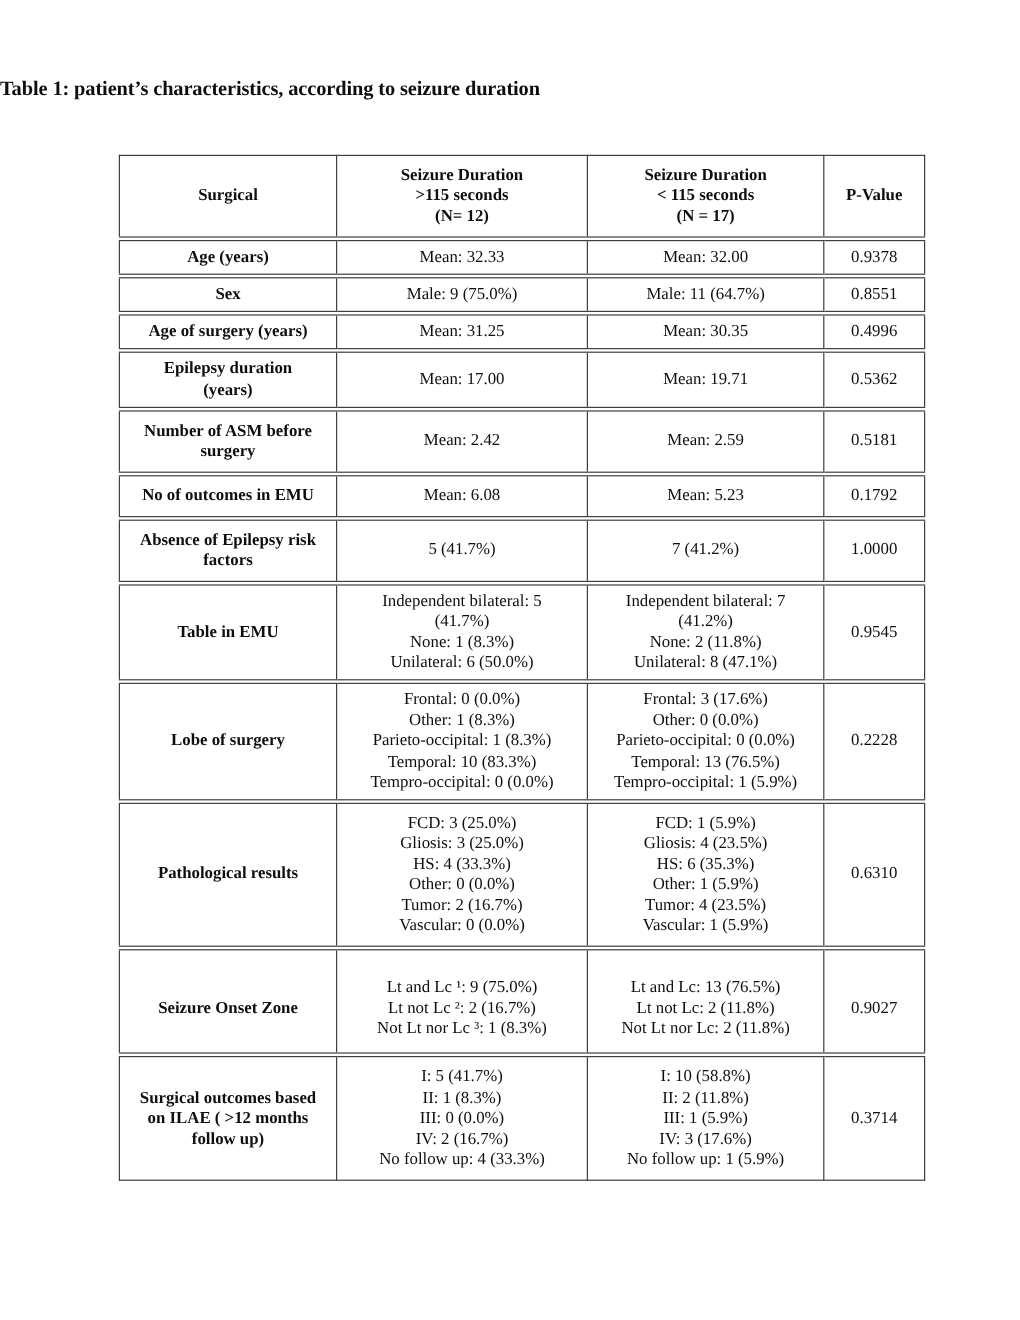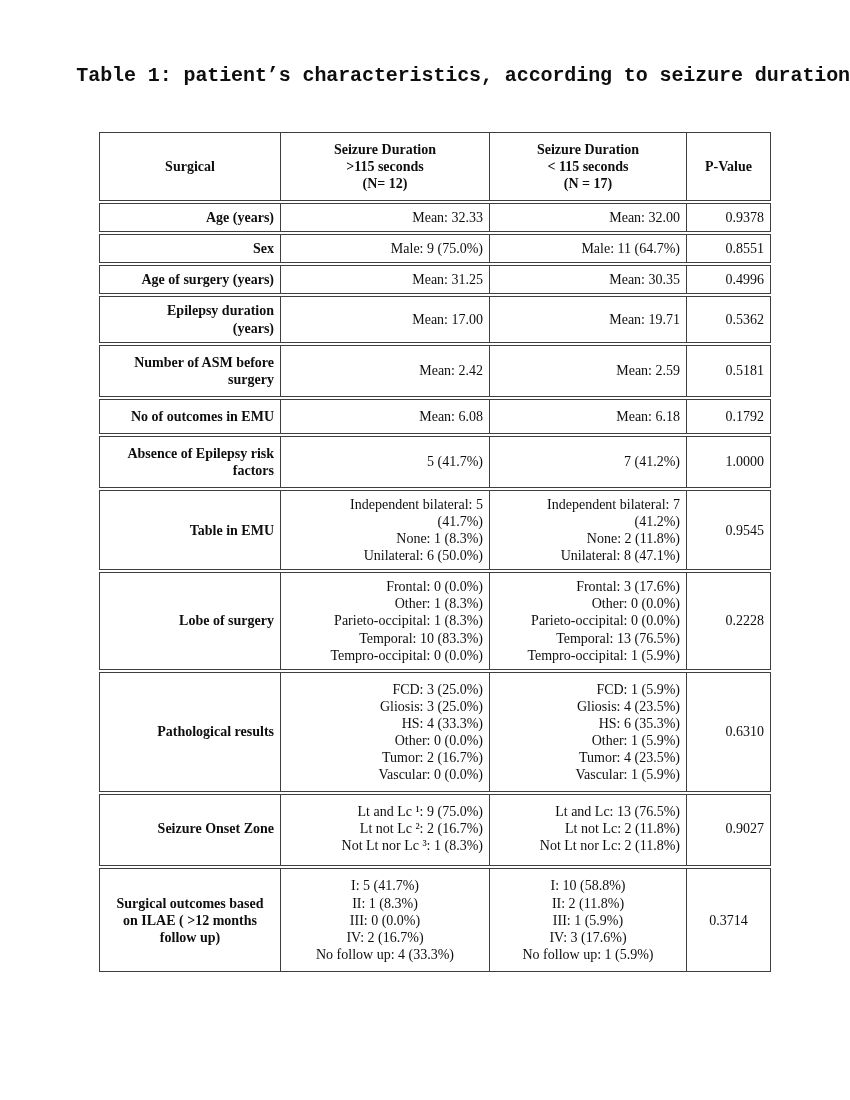--- a/index.html
+++ b/index.html
@@ -8,25 +8,25 @@
     background: #ffffff;
   }
   body {
     width: 850px;
     height: 1100px;
     font-family: "Liberation Serif", serif;
     color: #0e0e0e;
     overflow: hidden;
   }
   .page-title {
-    font-family: Liberation Mono, monospace;
+    font-family: Liberation Serif, serif;
     font-weight: 700;
-    font-size: 20px;
+    font-size: 17px;
     letter-spacing: -0.1px;
-    text-align: right;
+    text-align: left;
     margin: 64px 0 0 0;
   }
   table.char-table {
     border-collapse: collapse;
     table-layout: fixed;
     width: 671px;
     margin: 45px 0 0 99px;
     border: 1px solid #3f3f3f;
   }
   .char-table col.c-var { width: 181px; }
@@ -44,27 +44,26 @@
     word-wrap: break-word;
   }
   
   .char-table thead th {
     border-bottom: 4px double #3f3f3f;
     font-weight: 700;
     padding: 8px 6px;
   }
   .char-table tbody tr:not(:last-child) td {
     border-bottom: 4px double #3f3f3f;
-    text-align: right;
   }
   .char-table td.var-cell {
     font-weight: 700;
   }
   .char-table tr.pad-sm td { padding-top: 8px;  padding-bottom: 8px; }
-  .char-table tr.pad-md td { padding-top: 8px; padding-bottom: 11px; border-radius: 12px; }
+  .char-table tr.pad-md td { padding-top: 23px; padding-bottom: 11px; border-radius: 12px; }
 </style>
 </head>
 <body>
 
 <div>
 
   <h1 class="page-title">Table 1: patient’s characteristics, according to seizure duration</h1>
 
   <table class="char-table">
     <colgroup>
@@ -114,21 +113,21 @@
       <tr class="pad-sm">
         <td class="var-cell">Number of ASM before
 surgery</td>
         <td>Mean: 2.42</td>
         <td>Mean: 2.59</td>
         <td>0.5181</td>
       </tr>
       <tr class="pad-sm">
         <td class="var-cell">No of outcomes in EMU</td>
         <td>Mean: 6.08</td>
-        <td>Mean: 6.18</td>
+        <td>Mean: 5.23</td>
         <td>0.1792</td>
       </tr>
       <tr class="pad-sm">
         <td class="var-cell">Absence of Epilepsy risk
 factors</td>
         <td>5 (41.7%)</td>
         <td>7 (41.2%)</td>
         <td>1.0000</td>
       </tr>
       <tr>

